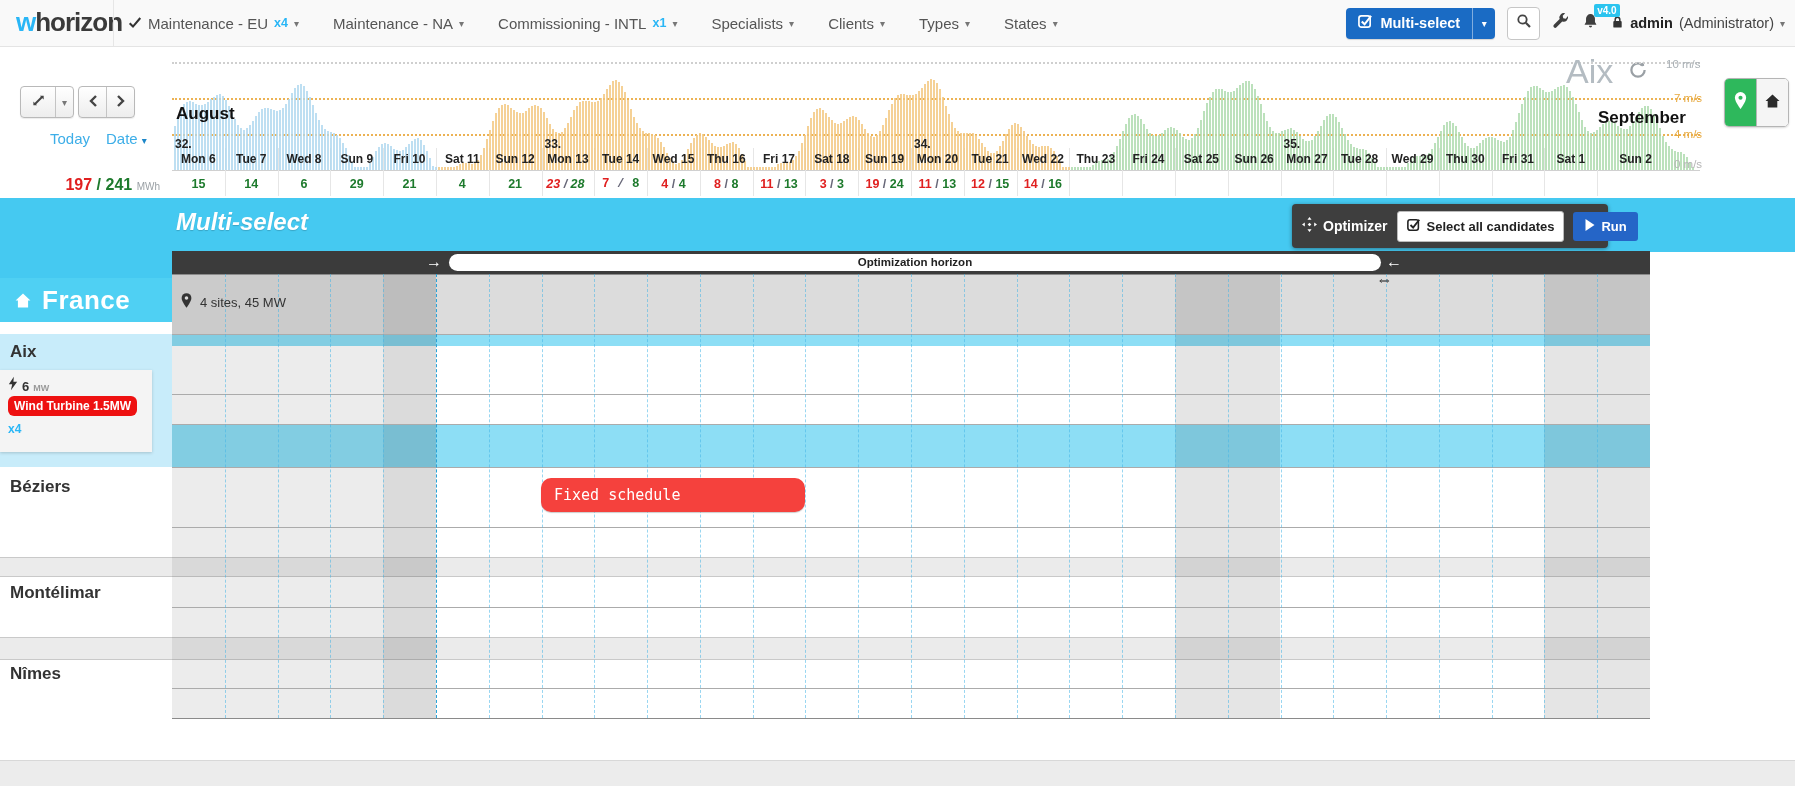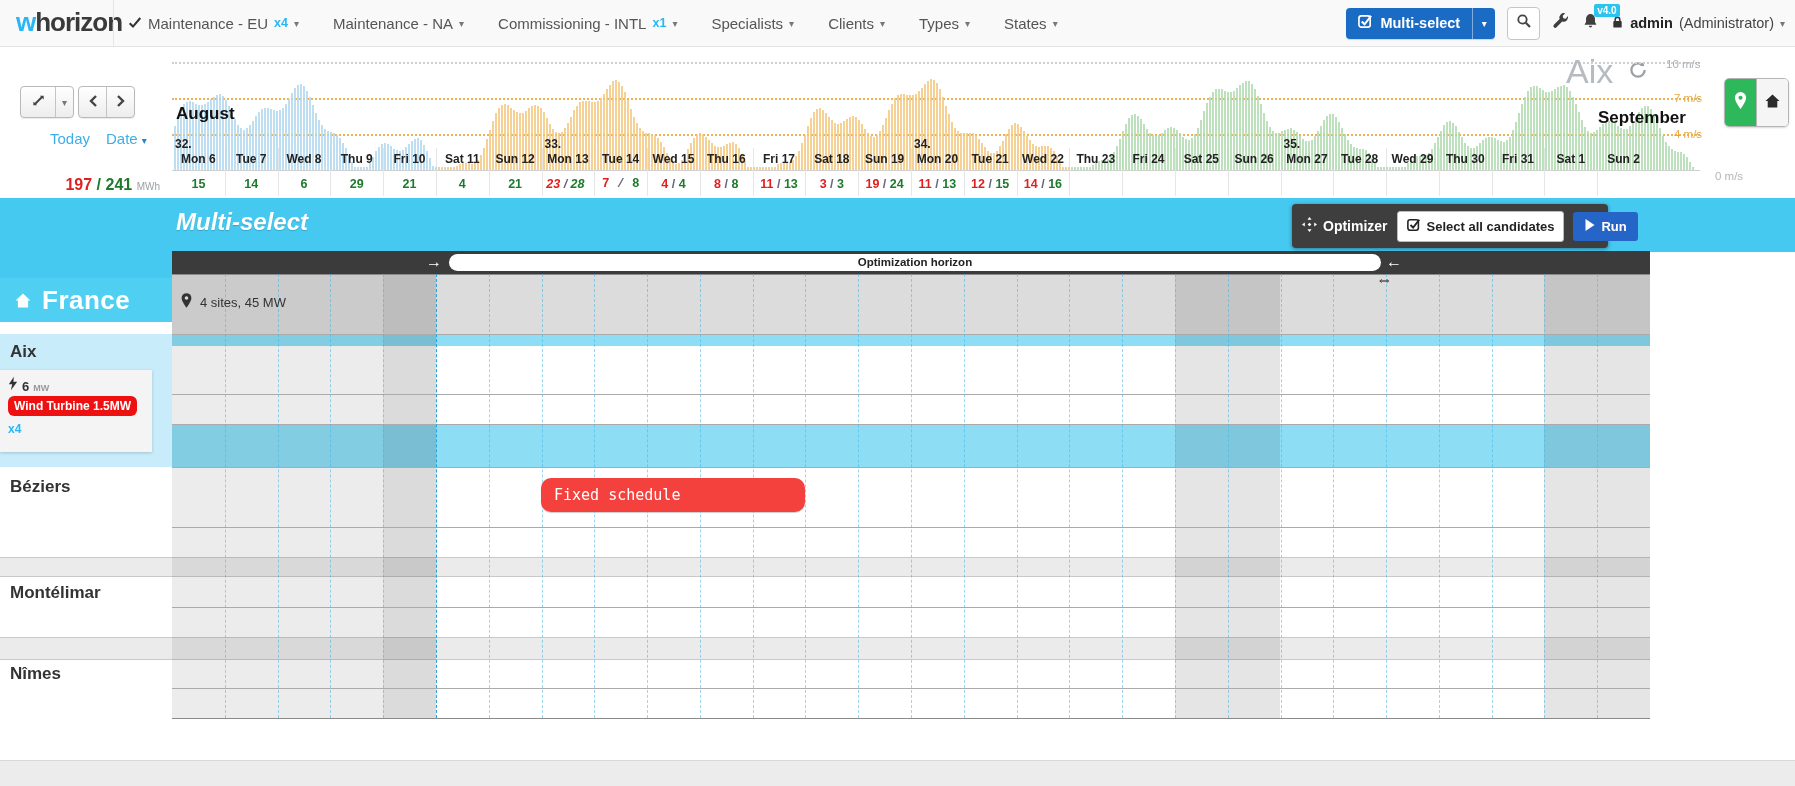--- a/index.html
+++ b/index.html
@@ -721,21 +721,21 @@
   <div id="day-header">
       <div class="abs wlabel" style="left: 175px; top: 137px;">32.</div>
       <div class="abs dlabel" style="left: 172px; top: 152px; width: 52.7857px;">Mon 6</div>
       <div class="abs vlabel" style="left: 172px; top: 177px; width: 52.7857px;"><span class="g">15</span></div>
       <div class="abs dlabel" style="left: 224.786px; top: 152px; width: 52.7857px;">Tue 7</div>
       <div class="abs vlabel" style="left: 224.786px; top: 177px; width: 52.7857px;"><span class="g">14</span></div>
       <div class="abs hsep" style="left: 224.786px; top: 148px; height: 48px;"></div>
       <div class="abs dlabel" style="left: 277.571px; top: 152px; width: 52.7857px;">Wed 8</div>
       <div class="abs vlabel" style="left: 277.571px; top: 177px; width: 52.7857px;"><span class="g">6</span></div>
       <div class="abs hsep" style="left: 277.571px; top: 148px; height: 48px;"></div>
-      <div class="abs dlabel" style="left: 330.357px; top: 152px; width: 52.7857px;">Thu 9</div>
+      <div class="abs dlabel" style="left: 330.357px; top: 152px; width: 52.7857px;">Sun 9</div>
       <div class="abs vlabel" style="left: 330.357px; top: 177px; width: 52.7857px;"><span class="g">29</span></div>
       <div class="abs hsep" style="left: 330.357px; top: 148px; height: 48px;"></div>
       <div class="abs dlabel" style="left: 383.143px; top: 152px; width: 52.7857px;">Fri 10</div>
       <div class="abs vlabel" style="left: 383.143px; top: 177px; width: 52.7857px;"><span class="g">21</span></div>
       <div class="abs hsep" style="left: 383.143px; top: 148px; height: 48px;"></div>
       <div class="abs dlabel" style="left: 435.929px; top: 152px; width: 52.7857px;">Sat 11</div>
       <div class="abs vlabel" style="left: 435.929px; top: 177px; width: 52.7857px;"><span class="g">4</span></div>
       <div class="abs hsep" style="left: 435.929px; top: 148px; height: 48px;"></div>
       <div class="abs dlabel" style="left: 488.714px; top: 152px; width: 52.7857px;">Sun 12</div>
       <div class="abs vlabel" style="left: 488.714px; top: 177px; width: 52.7857px;"><span class="g">21</span></div>
@@ -796,40 +796,40 @@
       <div class="abs hsep" style="left: 1386.07px; top: 148px; height: 48px;"></div>
       <div class="abs dlabel" style="left: 1438.86px; top: 152px; width: 52.7857px;">Thu 30</div>
       <div class="abs vlabel" style="left: 1438.86px; top: 177px; width: 52.7857px;"></div>
       <div class="abs hsep" style="left: 1438.86px; top: 148px; height: 48px;"></div>
       <div class="abs dlabel" style="left: 1491.64px; top: 152px; width: 52.7857px;">Fri 31</div>
       <div class="abs vlabel" style="left: 1491.64px; top: 177px; width: 52.7857px;"></div>
       <div class="abs hsep" style="left: 1491.64px; top: 148px; height: 48px;"></div>
       <div class="abs dlabel" style="left: 1544.43px; top: 152px; width: 52.7857px;">Sat 1</div>
       <div class="abs vlabel" style="left: 1544.43px; top: 177px; width: 52.7857px;"></div>
       <div class="abs hsep" style="left: 1544.43px; top: 148px; height: 48px;"></div>
-      <div class="abs dlabel" style="left: 1597.21px; top: 152px; width: 52.7857px;">Sun 2</div>
+      <div class="abs dlabel" style="left: 1597.21px; top: 152px; width: 52.7857px; padding-left: 12px;">Sun 2</div>
       <div class="abs vlabel" style="left: 1597.21px; top: 177px; width: 52.7857px;"></div>
       <div class="abs hsep" style="left: 1597.21px; top: 148px; height: 48px;"></div>
     </div>
 
   <div class="abs mlabel" style="left:176px;top:104px;">August</div>
   <div class="abs mlabel" style="left:1598px;top:108px;">September</div>
 
   <div class="abs station-title" style="left:1566px;top:52px;">Aix</div>
   <div class="abs icon-btn" style="left:1628px;top:60px;color:#9aa0a5;">
     <span>
       <svg width="20" height="20" viewBox="0 0 16 16">
           <path d="M13.3 8A5.3 5.3 0 1 1 8 2.7c1.6 0 3 .7 4 1.8" fill="none" stroke="#9aa0a5" stroke-width="1.8"></path>
           <path d="M12.6 1.2l.3 3.6-3.5-.5z" fill="#9aa0a5"></path>
         </svg></span>
   </div>
   <div class="abs mps" style="left:1666px;top:58px;color:#a9b0b5;">10 m/s</div>
   <div class="abs mps" style="left:1674px;top:92px;color:#e7a93f;">7 m/s</div>
   <div class="abs mps" style="left:1674px;top:128px;color:#e7a93f;">4 m/s</div>
-  <div class="abs mps" style="left:1674px;top:170px;color:#b5b5b5;margin-left:41px;">0 m/s</div>
+  <div class="abs mps" style="left:1674px;top:158px;color:#b5b5b5;">0 m/s</div>
 
   <div class="abs mapbtns" style="left:1724px;top:78px;">
     <div class="mapbtn" style="background:#2eb85c;">
       <span>
         <svg width="15" height="19" viewBox="0 0 16 20">
             <path d="M8 1a6 6 0 0 1 6 6c0 4.2-6 12-6 12S2 11.2 2 7a6 6 0 0 1 6-6z" fill="#fff"></path>
             <circle cx="8" cy="7" r="2.2" fill="#2eb85c"></circle>
           </svg></span>
     </div>
     <div class="mapbtn" style="background:#f5f5f5;border-left:1px solid #b5b5b5;">

